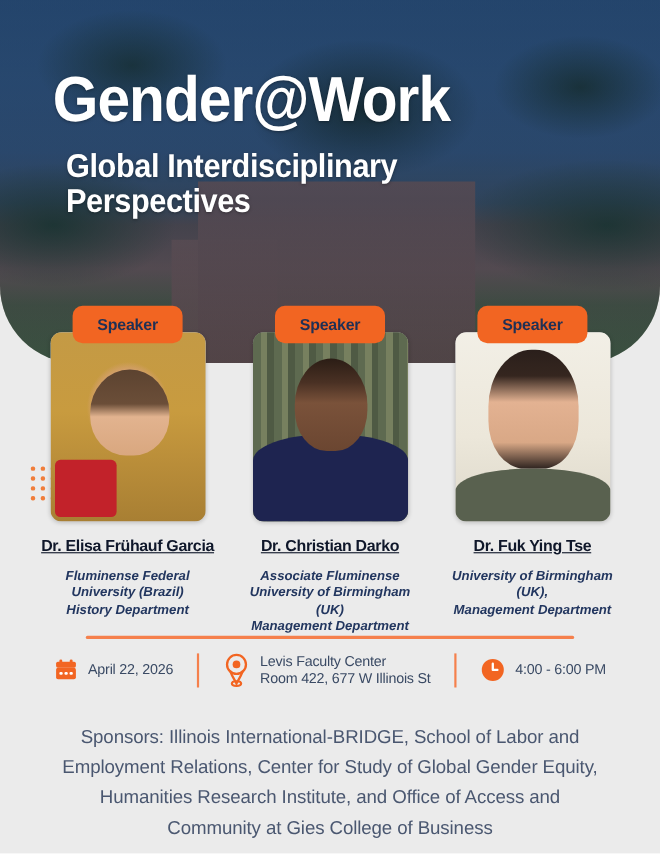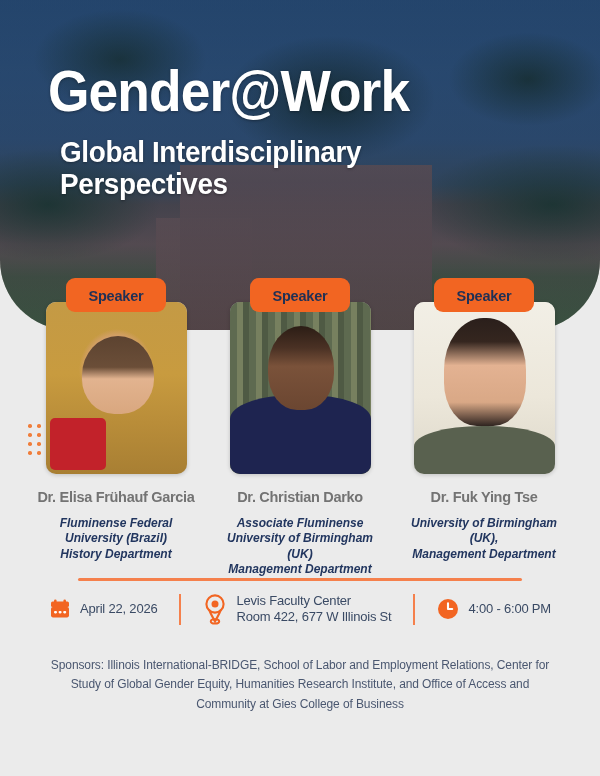--- a/index.html
+++ b/index.html
@@ -222,26 +222,27 @@
   .ph-3::after {
     content: "";
     position: absolute;
     left: 30px; top: 16px;
     width: 82px; height: 108px;
     border-radius: 48% 48% 40% 40%;
     background: linear-gradient(180deg, #2a1f1b 0%, #35261f 22%, #e3b292 44%, #d9a886 78%, #2f2420 100%);
   }
   .speaker-name {
     margin-top: 15px;
-    color: #737373;
+    color: #0f172a;
     font-size: 14.5px;
     font-weight: 700;
     text-align: center;
     letter-spacing: -0.3px;
     white-space: nowrap;
+    text-decoration: underline;
   }
   .speaker-affil {
     margin-top: 11px;
     color: #22365f;
     font-size: 12px;
     font-weight: 700;
     font-style: italic;
     text-align: center;
     line-height: 1.28;
     white-space: pre-line;
@@ -291,21 +292,21 @@
   .ico { flex: none; display: block; }
 
   
   .sponsors {
     position: absolute;
     top: 656px;
     left: 46px;
     width: 508px;
     text-align: center;
     color: #4a5770;
-    font-size: 12px;
+    font-size: 17px;
     line-height: 1.62;
     letter-spacing: -0.1px;
   }
 
   
   .footer-logo {
     position: absolute;
     top: 724px;
     left: 0;
     width: 600px;

